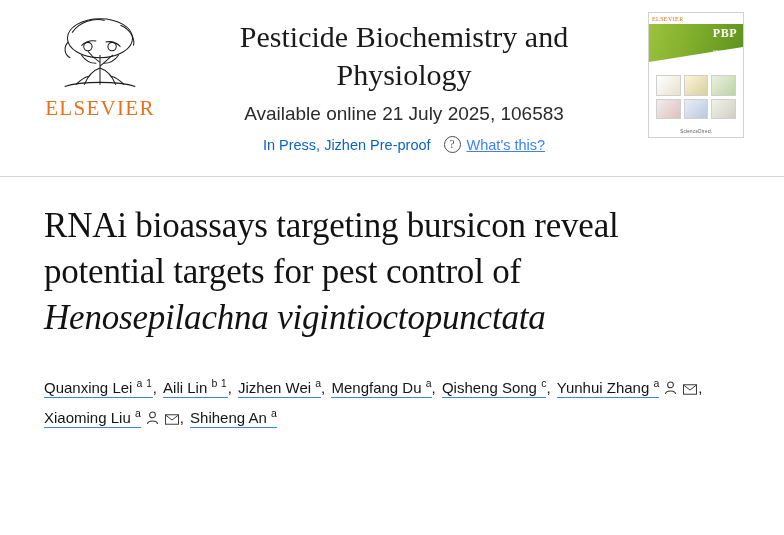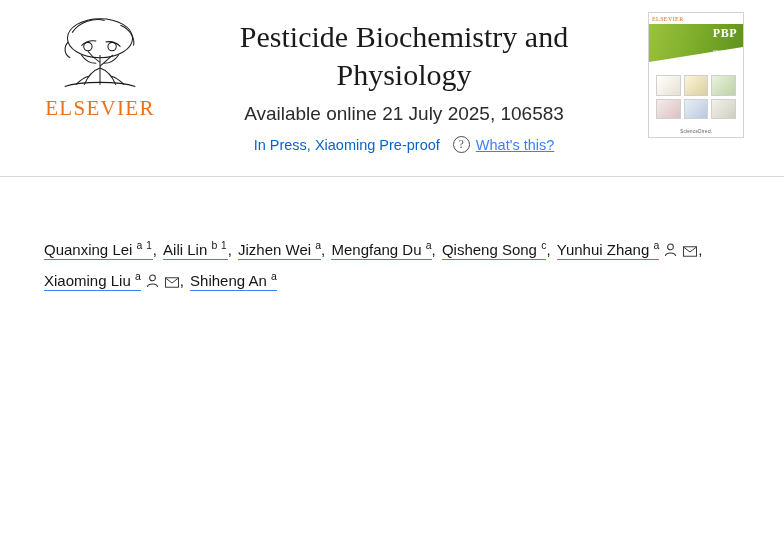--- a/index.html
+++ b/index.html
@@ -280,21 +280,21 @@
           <path d="M70 44 C66 50 60 53 54 53"></path>
         </g>
       </svg>
       <div class="elsevier-word">ELSEVIER</div>
     </div>
 
     <div class="journal-block">
       <div class="journal-title">Pesticide Biochemistry and Physiology</div>
       <div class="avail-online">Available online 21 July 2025, 106583</div>
       <div class="press-row">
-        <a class="press-link" href="#">In Press, Xiaoming Pre-proof</a>
+        <a class="press-link" href="#">In Press, Jizhen Pre-proof</a>
         <span class="whats-this">
           <span class="q-icon">?</span>
           <span class="whats-this-label">What's this?</span>
         </span>
       </div>
     </div>
 
     <div class="cover">
       <div class="cover-topbar">
         <span class="els-mini">ELSEVIER</span>
@@ -310,20 +310,21 @@
         <div class="cover-cell c5"></div>
         <div class="cover-cell c6"></div>
       </div>
       <div class="cover-footer">ScienceDirect</div>
     </div>
   </div>
 
   <div class="divider"></div>
 
   <div class="article">
+    <h1 class="article-title"><span>RNAi bioassays targeting bursicon reveal potential targets for pest control of </span><em>Henosepilachna vigintioctopunctata</em></h1>
     <div class="authors"><span class="author"><span class="author-name">Quanxing Lei <span class="aff-mark">a</span><span class="sup"> 1</span></span></span><span class="sep">, </span><span class="author"><span class="author-name">Aili Lin <span class="aff-mark">b</span><span class="sup"> 1</span></span></span><span class="sep">, </span><span class="author"><span class="author-name">Jizhen Wei <span class="aff-mark">a</span></span></span><span class="sep">, </span><span class="author"><span class="author-name">Mengfang Du <span class="aff-mark">a</span></span></span><span class="sep">, </span><span class="author"><span class="author-name">Qisheng Song <span class="aff-mark">c</span></span></span><span class="sep">, </span><span class="author"><span class="author-name">Yunhui Zhang <span class="aff-mark">a</span></span><svg class="person-icon" width="13" height="14" viewBox="0 0 14 15">
             <circle cx="7" cy="4.2" r="3.1" fill="none" stroke="#333" stroke-width="1.1"></circle>
             <path d="M1.6 14 C1.6 9.6 12.4 9.6 12.4 14" fill="none" stroke="#333" stroke-width="1.1"></path>
           </svg><svg class="mail-icon" width="14" height="11" viewBox="0 0 16 12">
             <rect x="0.6" y="0.6" width="14.8" height="10.8" fill="none" stroke="#333" stroke-width="1.1"></rect>
             <path d="M0.8 1 L8 6.6 L15.2 1" fill="none" stroke="#333" stroke-width="1.1"></path>
           </svg></span><span class="sep">, </span><span class="author"><span class="author-name">Xiaoming Liu <span class="aff-mark">a</span></span><svg class="person-icon" width="13" height="14" viewBox="0 0 14 15">
             <circle cx="7" cy="4.2" r="3.1" fill="none" stroke="#333" stroke-width="1.1"></circle>
             <path d="M1.6 14 C1.6 9.6 12.4 9.6 12.4 14" fill="none" stroke="#333" stroke-width="1.1"></path>
           </svg><svg class="mail-icon" width="14" height="11" viewBox="0 0 16 12">

